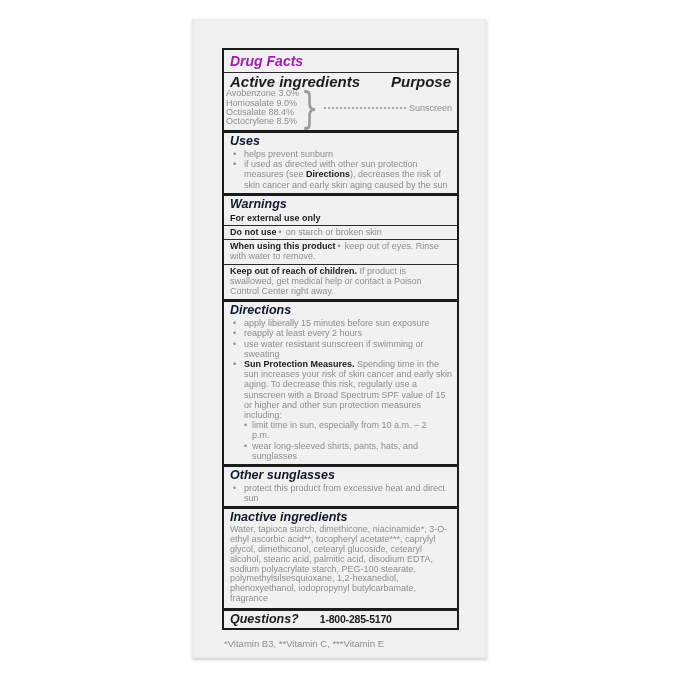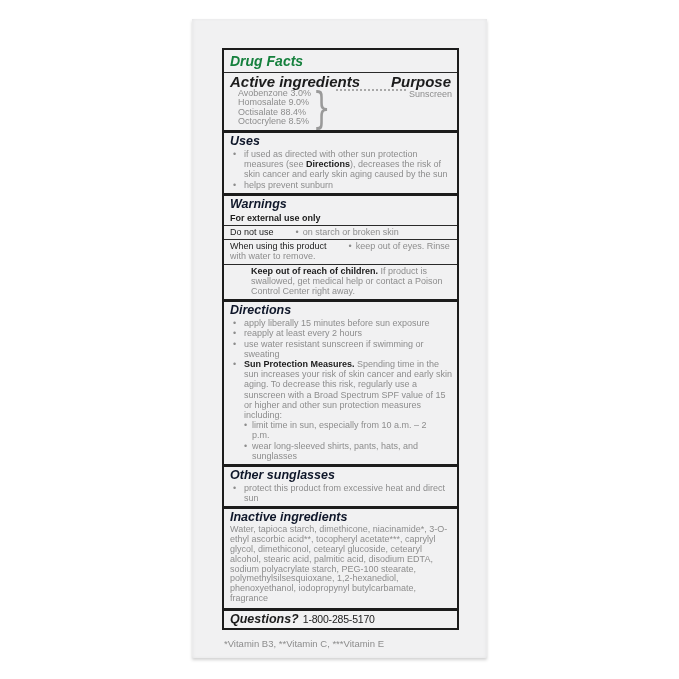--- a/index.html
+++ b/index.html
@@ -27,42 +27,42 @@
     border: 2px solid #1c1c1c;
     background: #f1f1f2;
     color: #8d8d8d;
     font-size: 9px;
     line-height: 10.2px;
   }
 
   .df-title {
     font-style: italic; font-weight: bold;
     font-size: 14px; line-height: 15px;
-    color: #15803d;
+    color: #a21caf;
     padding: 4px 6px 3px 6px;
     border-bottom: 1px solid #2a2a2a;
   }
   .sec-head {
     font-style: italic; font-weight: bold;
     font-size: 12.5px; line-height: 13px;
     color: #0f172a;
     padding: 2px 6px 1px 6px;
   }
   .bar { height: 3px; background: #1c1c1c; }
 
   
   .active-head {
     display: flex; justify-content: space-between;
     padding: 2px 6px 1px 6px;
   }
   .active-head .h {
     font-style: italic; font-weight: bold;
     font-size: 15px; line-height: 13px; color: #1c1c1c;
   }
-  .active-row { display: flex; padding: 0 5px 3px 14px; }
+  .active-row { display: flex; align-items: center; padding: 0 5px 3px 2px; }
   .ing-col { font-size: 9px; line-height: 9.4px; white-space: nowrap; }
   .brace {
     font-family: "DejaVu Sans", sans-serif;
     font-size: 40px; font-weight: 400; color: #9a9a9a;
     transform: scaleX(0.7) scaleY(1.05);
     margin-left: -2px; margin-right: -4px;
     line-height: 38px;
   }
   .leader {
     flex: 1; height: 1px;
@@ -80,31 +80,31 @@
 
   .sec-body { padding-bottom: 3px; }
 
   
   .w-line {
     font-weight: bold; color: #1c1c1c;
     padding: 1px 6px 2px 6px;
     border-bottom: 1px solid #2a2a2a;
   }
   .w-row { padding: 1px 6px 2px 6px; border-bottom: 1px solid #2a2a2a; }
-  .w-label { font-weight: normal; color: #1c1c1c; margin-right: 22px; }
+  .w-label { font-weight: bold; color: #1c1c1c; margin-right: 2px; }
   .w-dot { color: #8d8d8d; margin-right: 4px; }
-  .w-keep { padding: 1px 6px 3px 6px; margin-left: 21px; }
+  .w-keep { padding: 1px 6px 3px 6px; }
 
   
   .q-row {
-    display: flex; align-items: baseline; gap: 4px;
+    display: flex; align-items: baseline; gap: 21px;
     padding: 3px 6px 4px 6px;
   }
   .q-head { font-style: italic; font-weight: bold; font-size: 12.5px; color: #1c1c1c; }
-  .q-phone { font-weight: normal; font-size: 10.5px; color: #1c1c1c; letter-spacing: -0.2px; text-align: center; }
+  .q-phone { font-weight: bold; font-size: 10.5px; color: #1c1c1c; letter-spacing: -0.2px; text-align: center; }
 
   .footnote {
     margin: 8px 0 0 32px;
     font-size: 9.5px; color: #8d8d8d;
   }
 
   .inactive-text { padding: 0 7px 4px 6px; line-height: 9.8px; }
 </style>
 </head>
 <body>
@@ -129,22 +129,22 @@
         </div>
         <div class="brace">}</div>
         <div class="leader"></div>
         <div class="purpose-val">Sunscreen</div>
       </div>
 
       <div class="bar"></div>
 
       <div class="sec-head">Uses</div>
       <div class="sec-body">
+        <div class="bullet">helps prevent sunburn</div>
         <div class="bullet"><span>if used as directed with other sun protection measures (see </span><span class="bold-inline">Directions</span><span>), decreases the risk of skin cancer and early skin aging caused by the sun</span></div>
-        <div class="bullet">helps prevent sunburn</div>
       </div>
 
       <div class="bar"></div>
 
       <div class="sec-head">Warnings</div>
       <div class="w-line">For external use only</div>
       <div class="w-row">
         <span class="w-label">Do not use</span><span class="w-dot">•</span><span>on starch or broken skin</span>
       </div>
       <div class="w-row">

